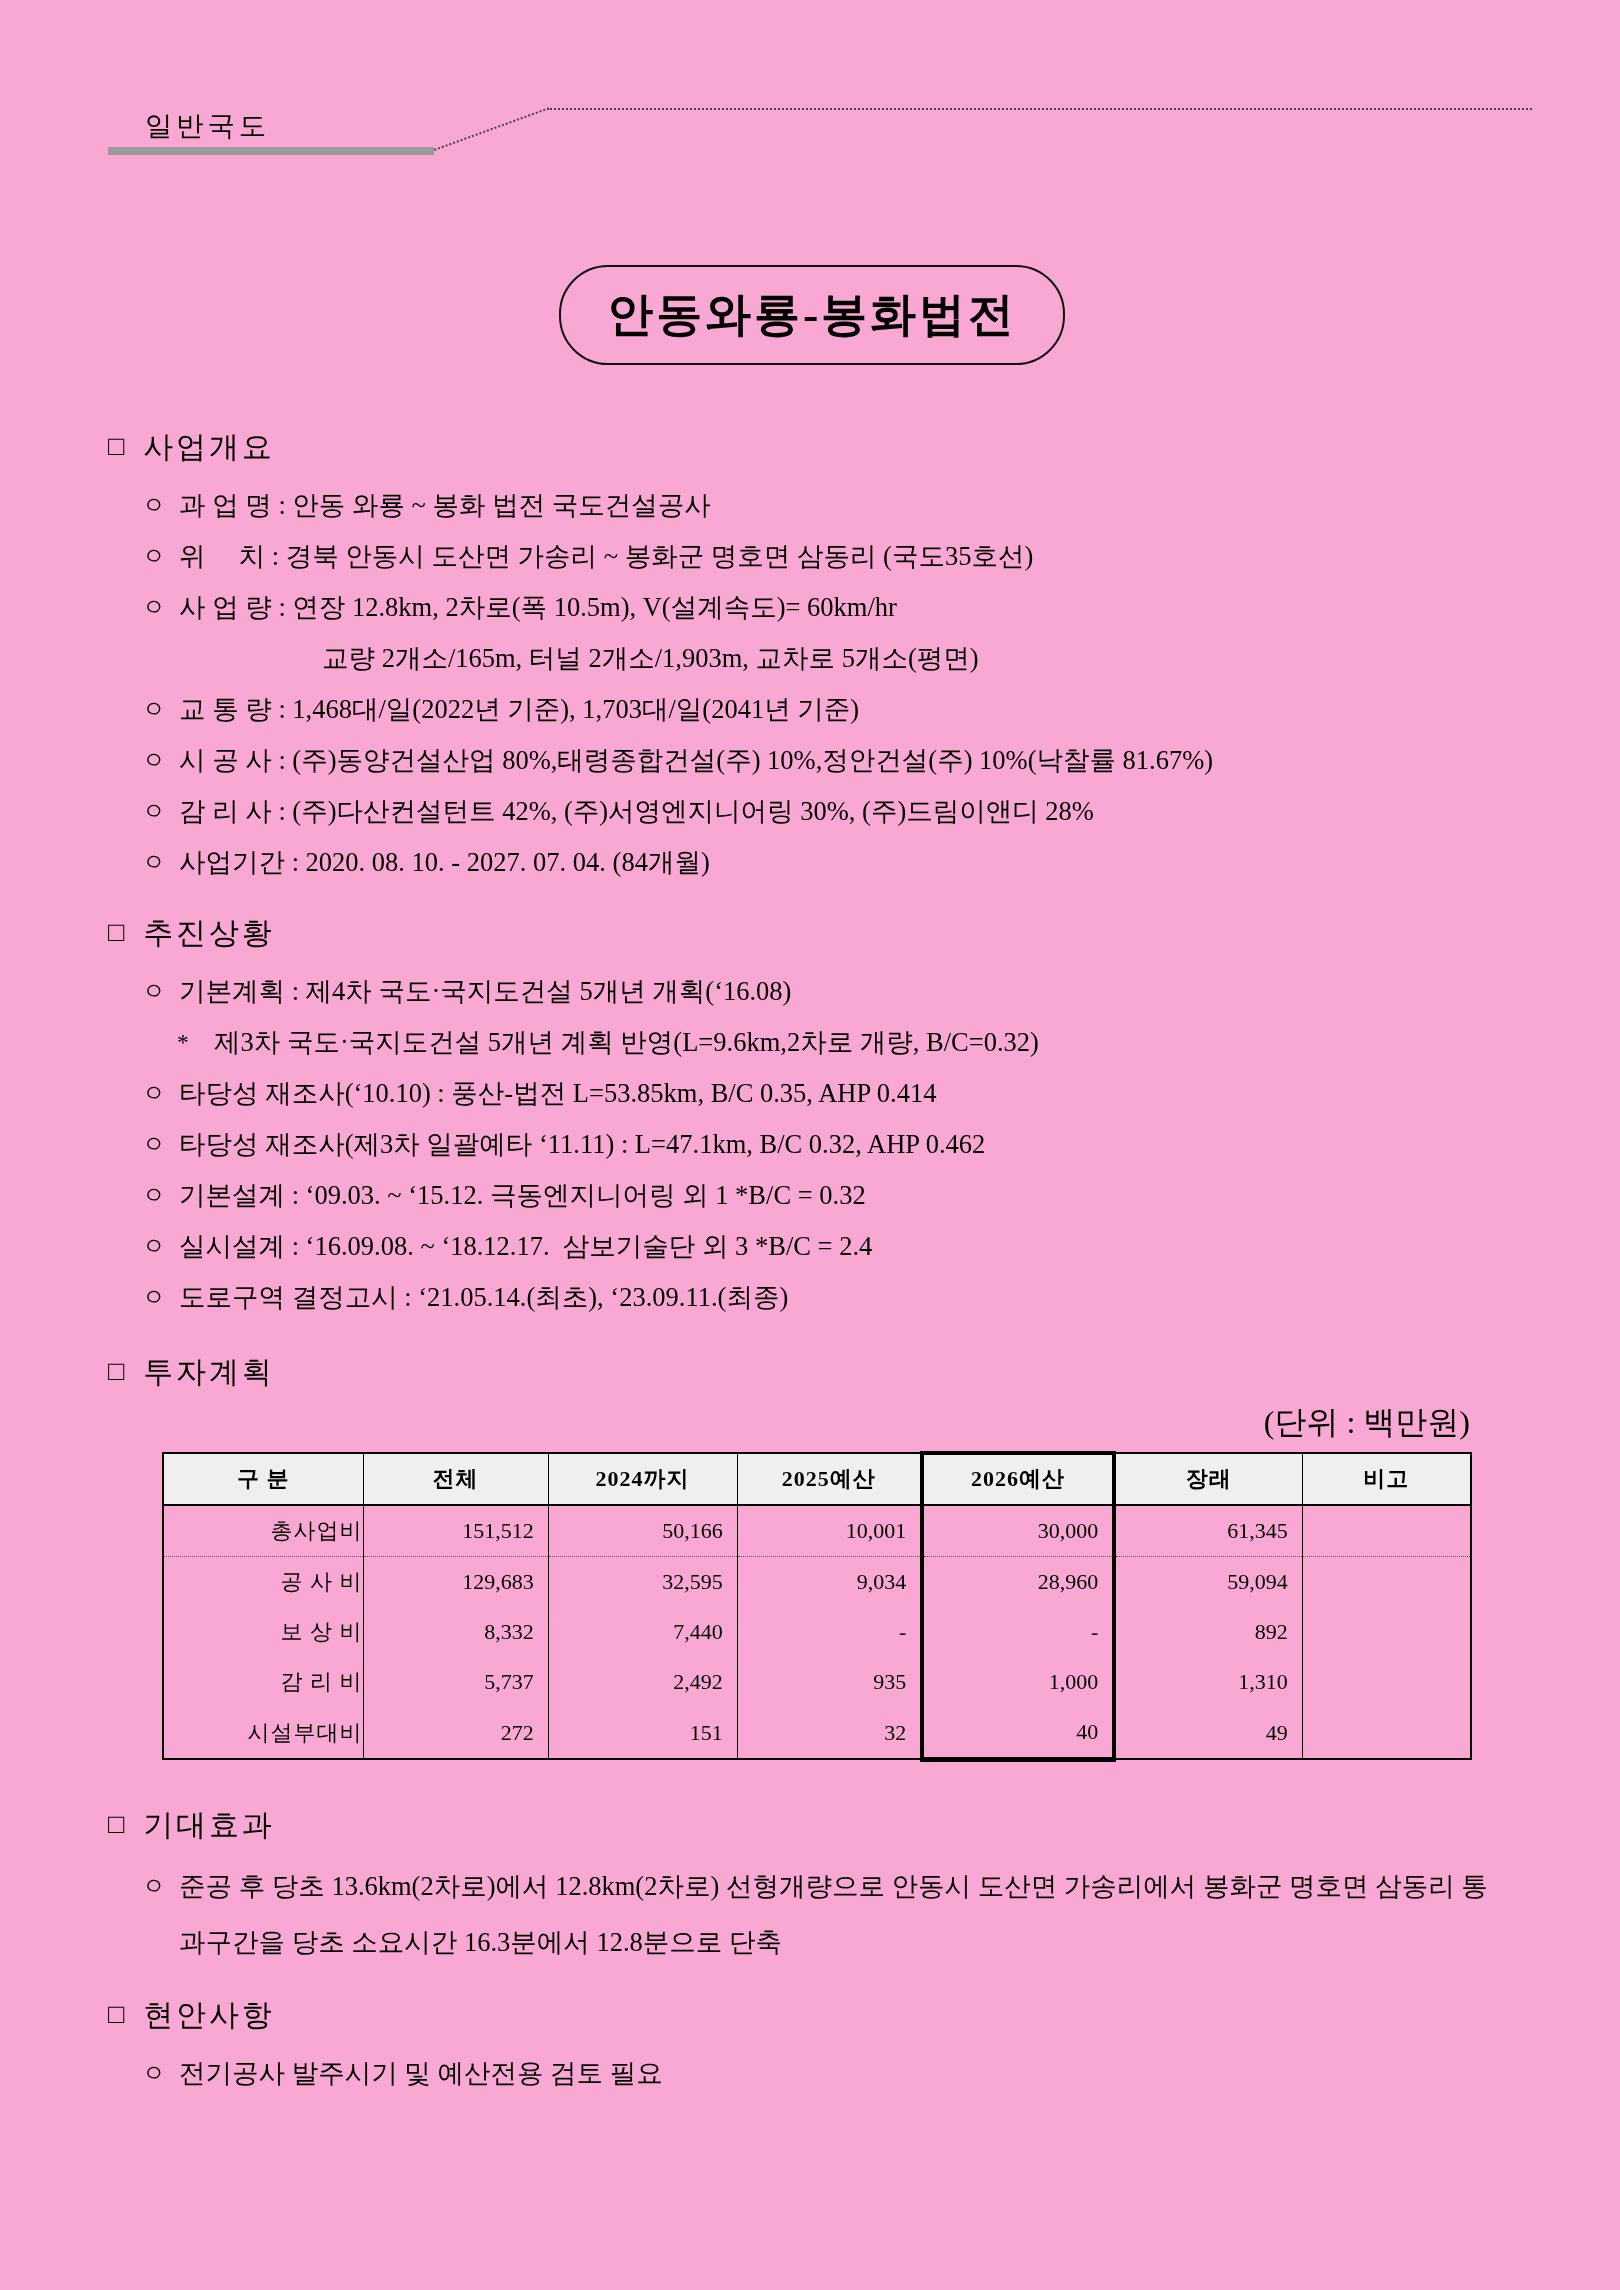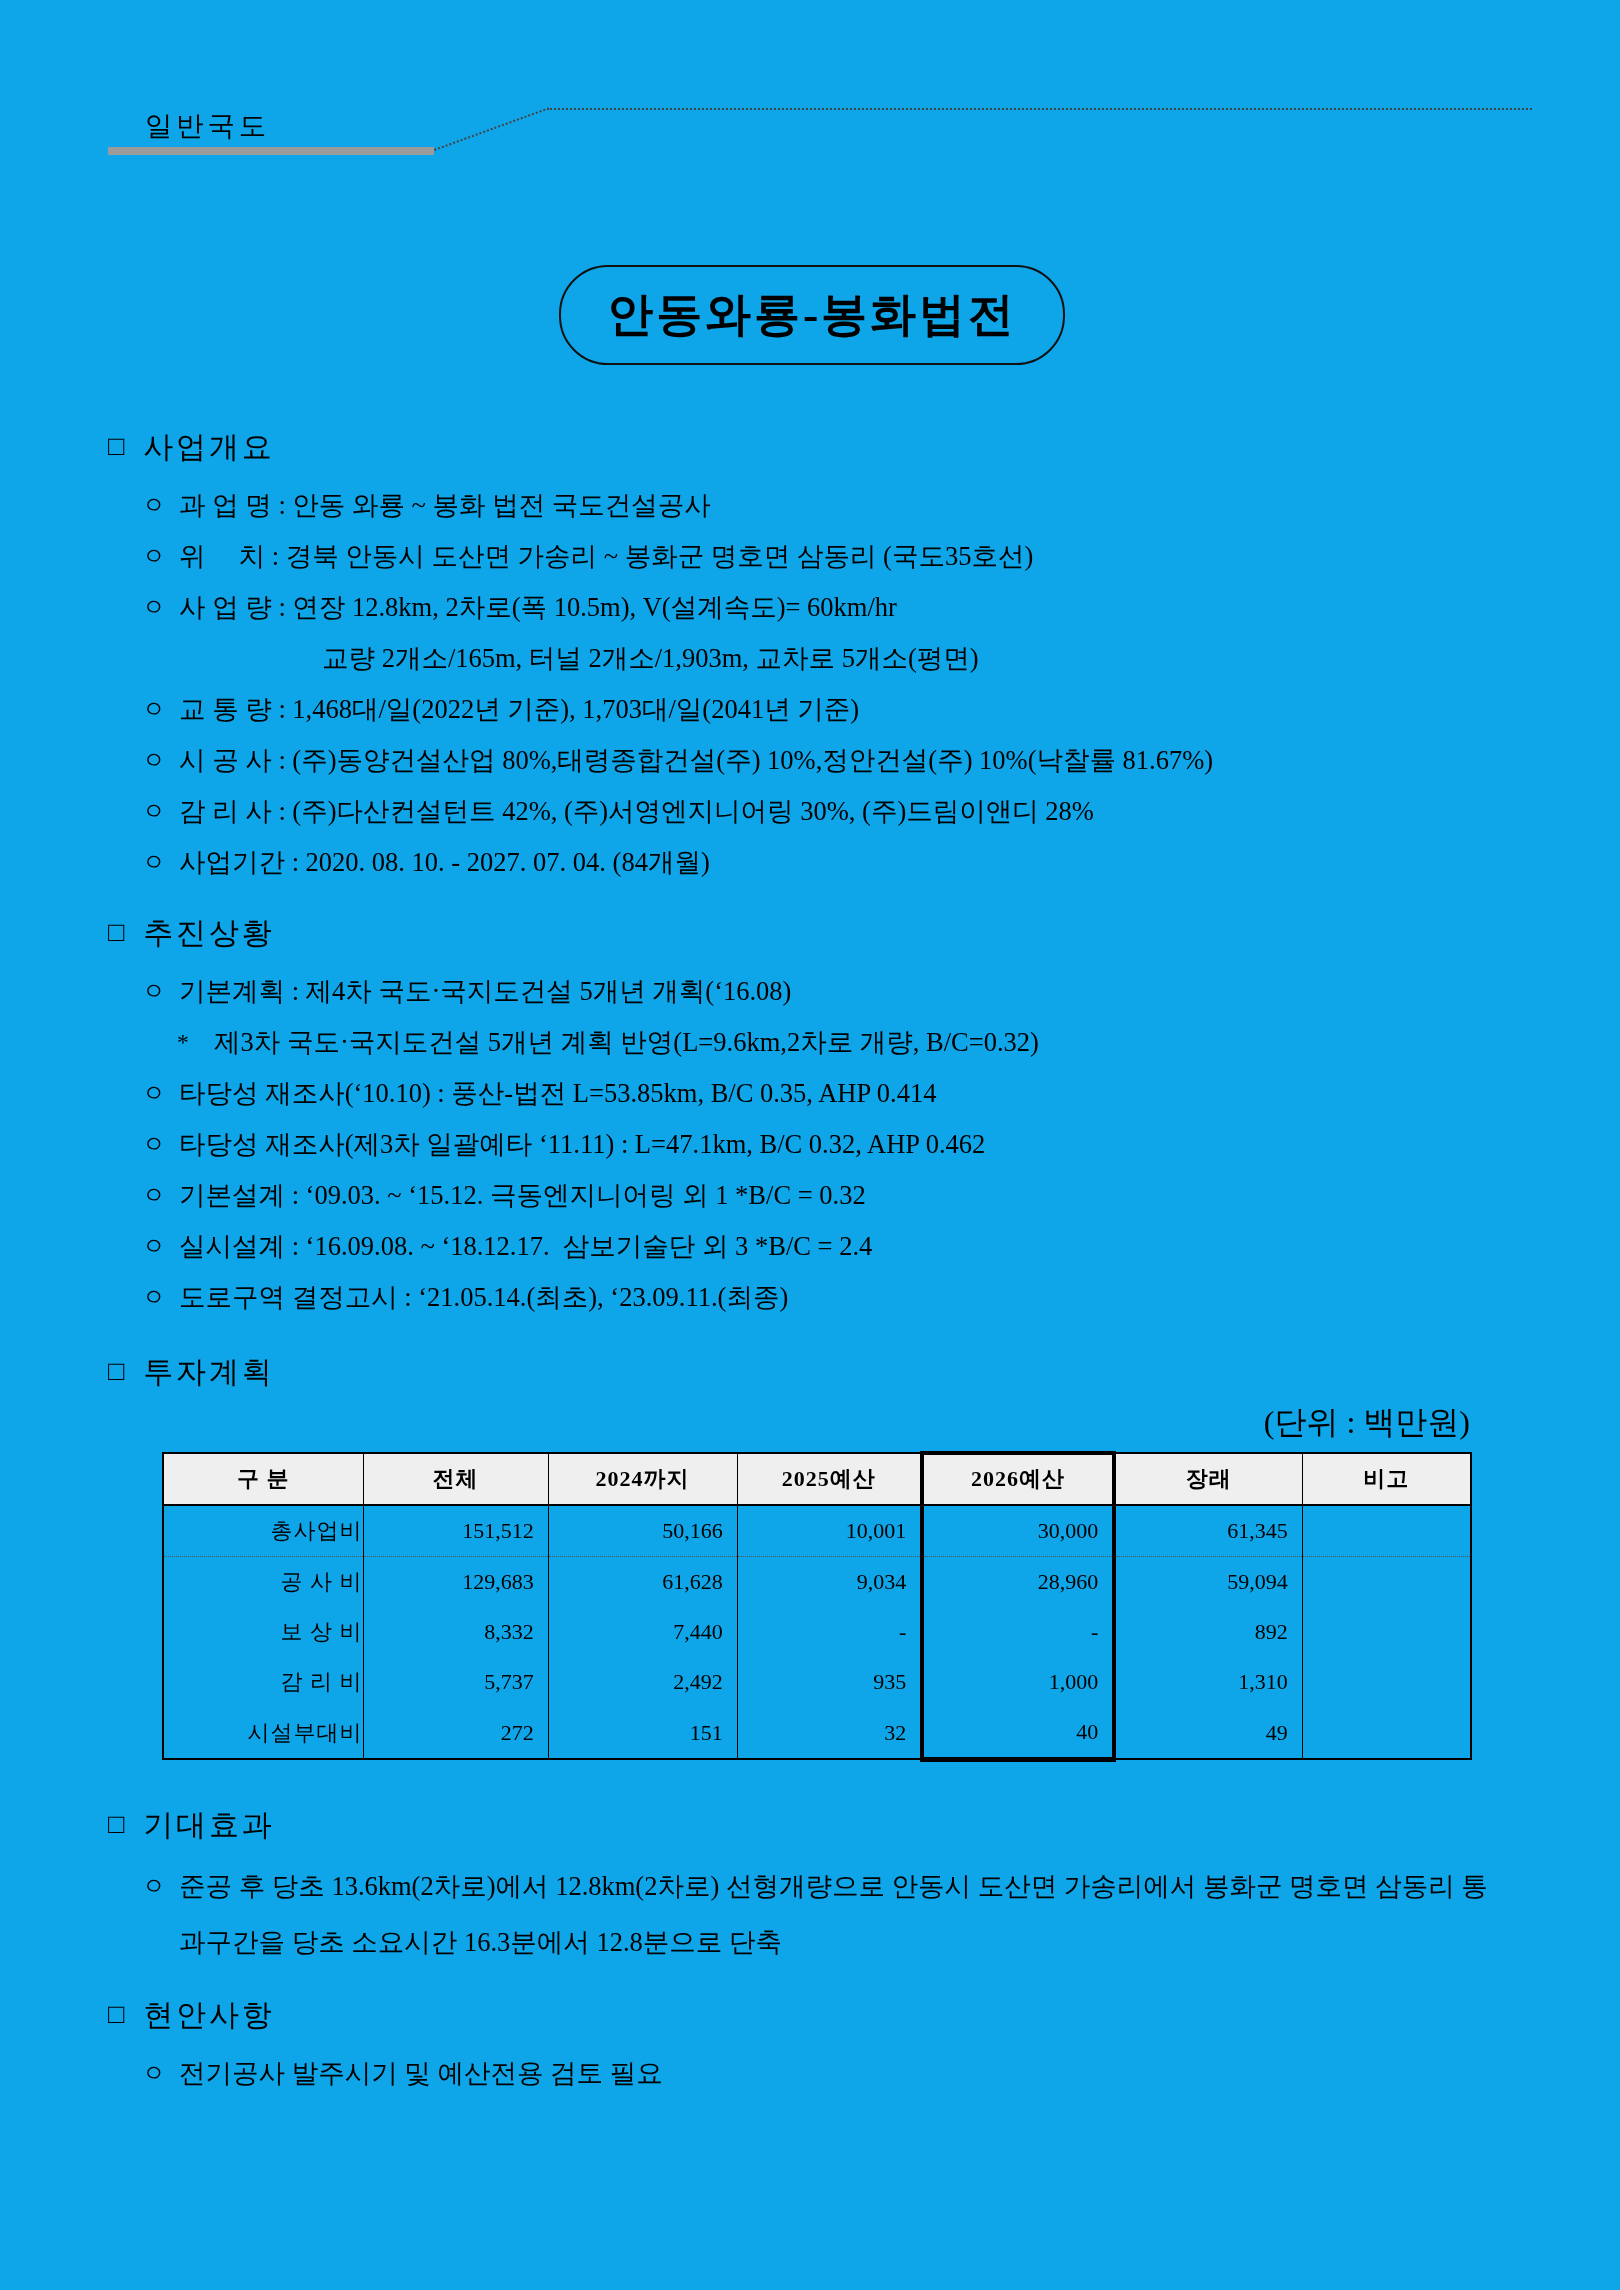--- a/index.html
+++ b/index.html
@@ -1,18 +1,18 @@
 <!DOCTYPE html>
 <html lang="ko"><head>
 <meta charset="utf-8">
 <style>
   html,body { margin:0; padding:0; background:#888; }
   .page {
     position:relative; width:1620px; height:2291px; margin:0 auto;
-    background:#0ea5e9; color:#000;
+    background:#f9a8d4; color:#000;
     font-family:"Liberation Serif","DejaVu Serif",serif;
     overflow:hidden;
   }
   
   .cat-label { position:absolute; left:145px; top:108px; font-size:27.4px; letter-spacing:3.9px; }
   .gray-bar  { position:absolute; left:108px; top:147px; width:326px; height:7.8px; background:#9b9b9b; }
   .diag-dots { position:absolute; left:434px; top:149px; width:122px; border-top:2px dotted #444;
                transform:rotate(-20deg); transform-origin:0 0; }
   .horiz-dots{ position:absolute; left:547px; top:108px; width:985px; border-top:2px dotted #444; }
   
@@ -141,21 +141,21 @@
             <td>151,512</td>
             <td>50,166</td>
             <td>10,001</td>
             <td class="hl">30,000</td>
             <td>61,345</td>
             <td></td>
           </tr>
           <tr>
             <td class="rowlabel">공 사 비</td>
             <td>129,683</td>
-            <td>61,628</td>
+            <td>32,595</td>
             <td>9,034</td>
             <td class="hl">28,960</td>
             <td>59,094</td>
             <td></td>
           </tr>
           <tr>
             <td class="rowlabel">보 상 비</td>
             <td>8,332</td>
             <td>7,440</td>
             <td>-</td>

